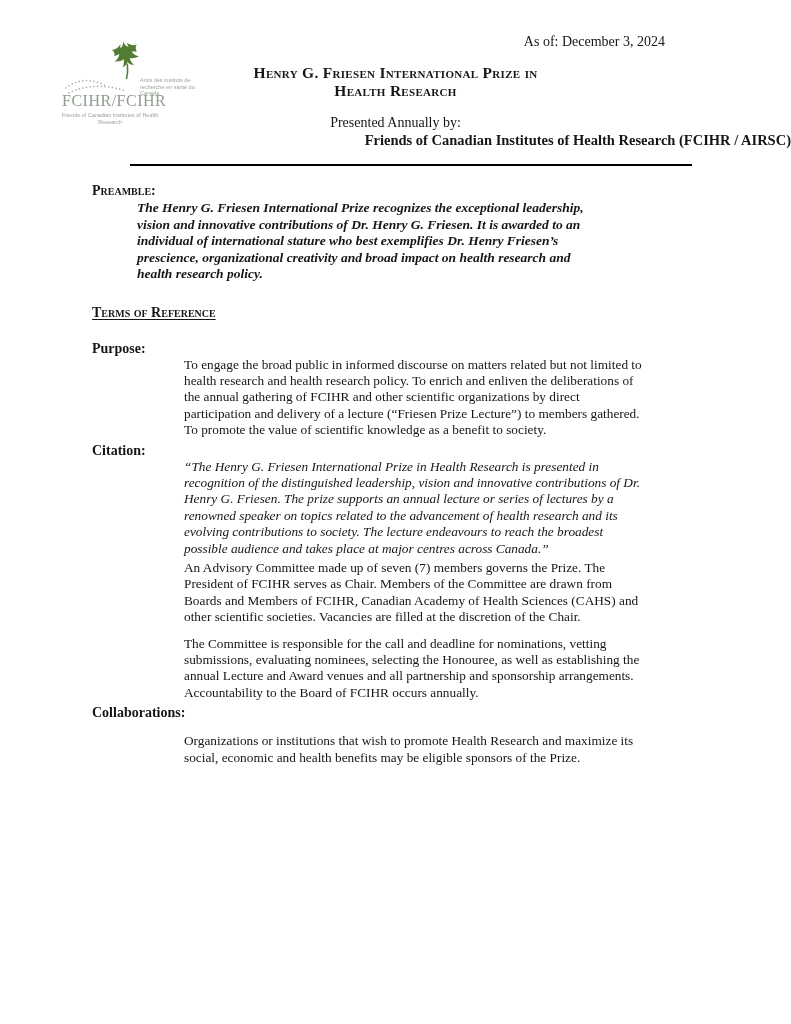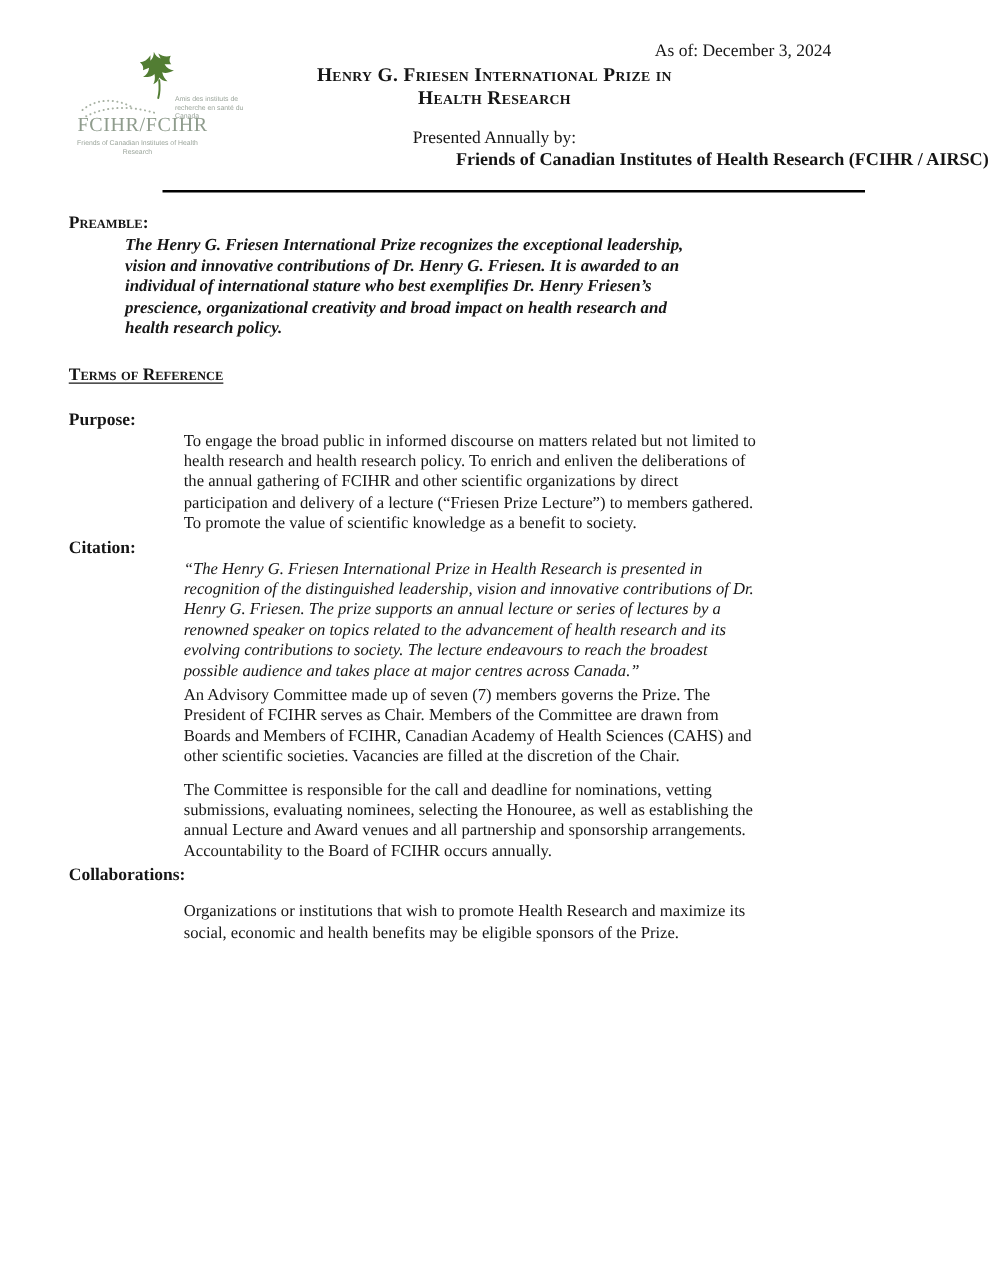--- a/index.html
+++ b/index.html
@@ -29,28 +29,28 @@
     font-family:"Liberation Serif",serif;
   }
   .logo-en {
     position:absolute; left:-12px; top:72px; width:120px; text-align:center;
     font-size:5.5px; line-height:1.2; color:#9aa49a;
     font-family:"Liberation Sans",sans-serif;
   }
 
   
   .asof { padding-top:34px; padding-right:126px; text-align:right; font-size:14px; }
-  .title { margin-top:2px; text-align:center; font-weight:700; font-variant:small-caps;
+  .title { margin-top:14px; text-align:center; font-weight:700; font-variant:small-caps;
            font-size:15.5px; line-height:18px; letter-spacing:0.3px; }
   .presented { margin-top:15px; text-align:center; font-size:14px; }
   .org { margin-top:1px; text-align:right; font-size:14.5px; font-weight:700; }
   .rule { margin-top:15px; margin-left:130px; width:562px; border:0; border-top:2.5px solid #000; }
 
   
-  .body-col { padding-left:55px; padding-right:99px; }
+  .body-col { padding-left:92px; padding-right:99px; }
   .sc-label { font-weight:700; font-variant:small-caps; font-size:14px; line-height:17px; }
   .preamble-block { margin-top:16px; }
   .preamble-text {
     margin-left:45px; margin-top:1px; width:472px;
     font-weight:700; font-style:italic;
     font-size:13.5px; line-height:16.5px;
   }
   .terms {
     margin-top:22px; text-align:left;
     font-weight:700; font-variant:small-caps; font-size:14px;

